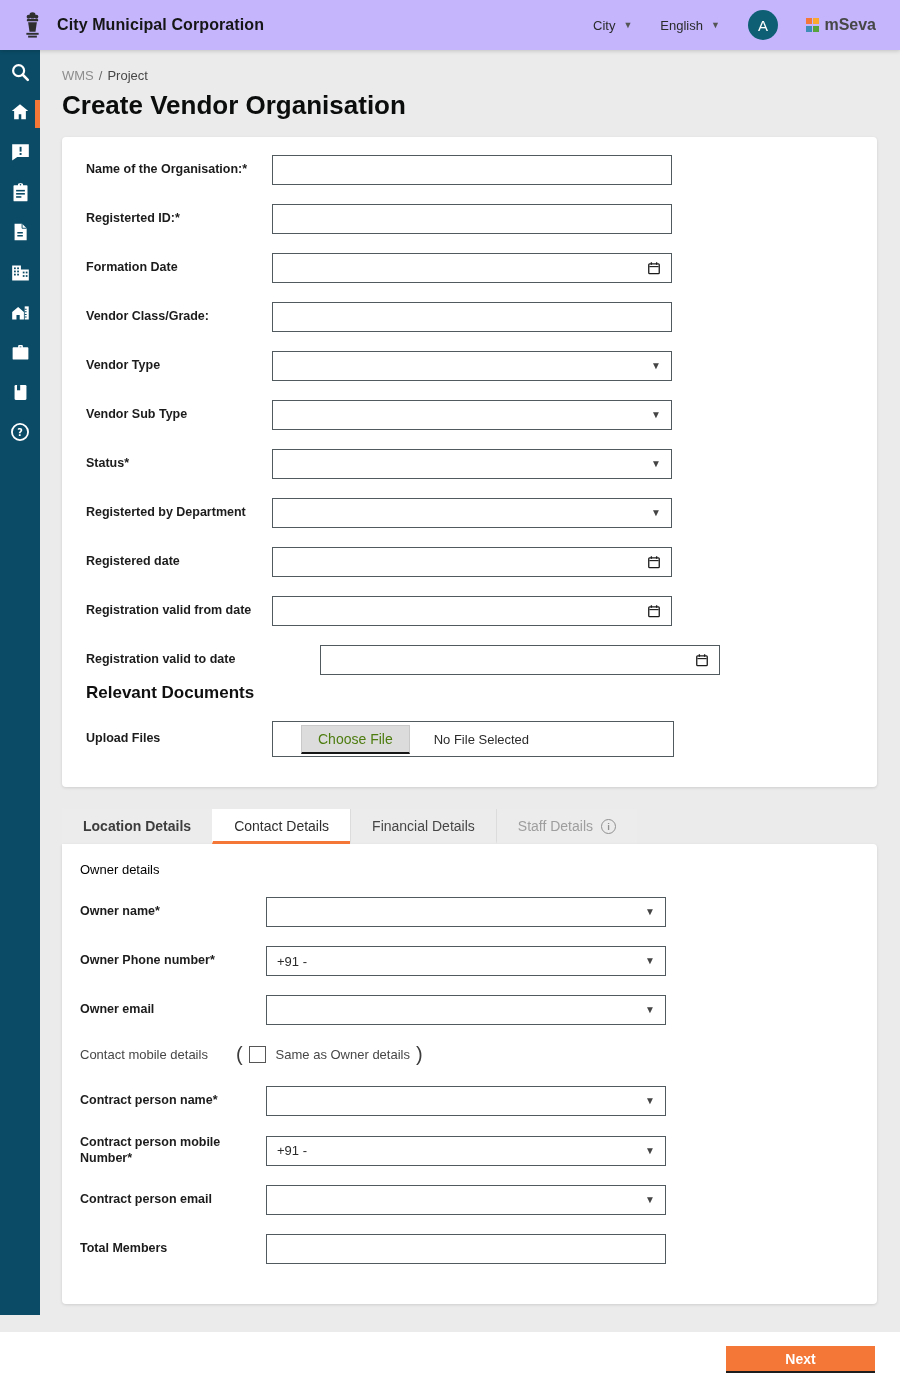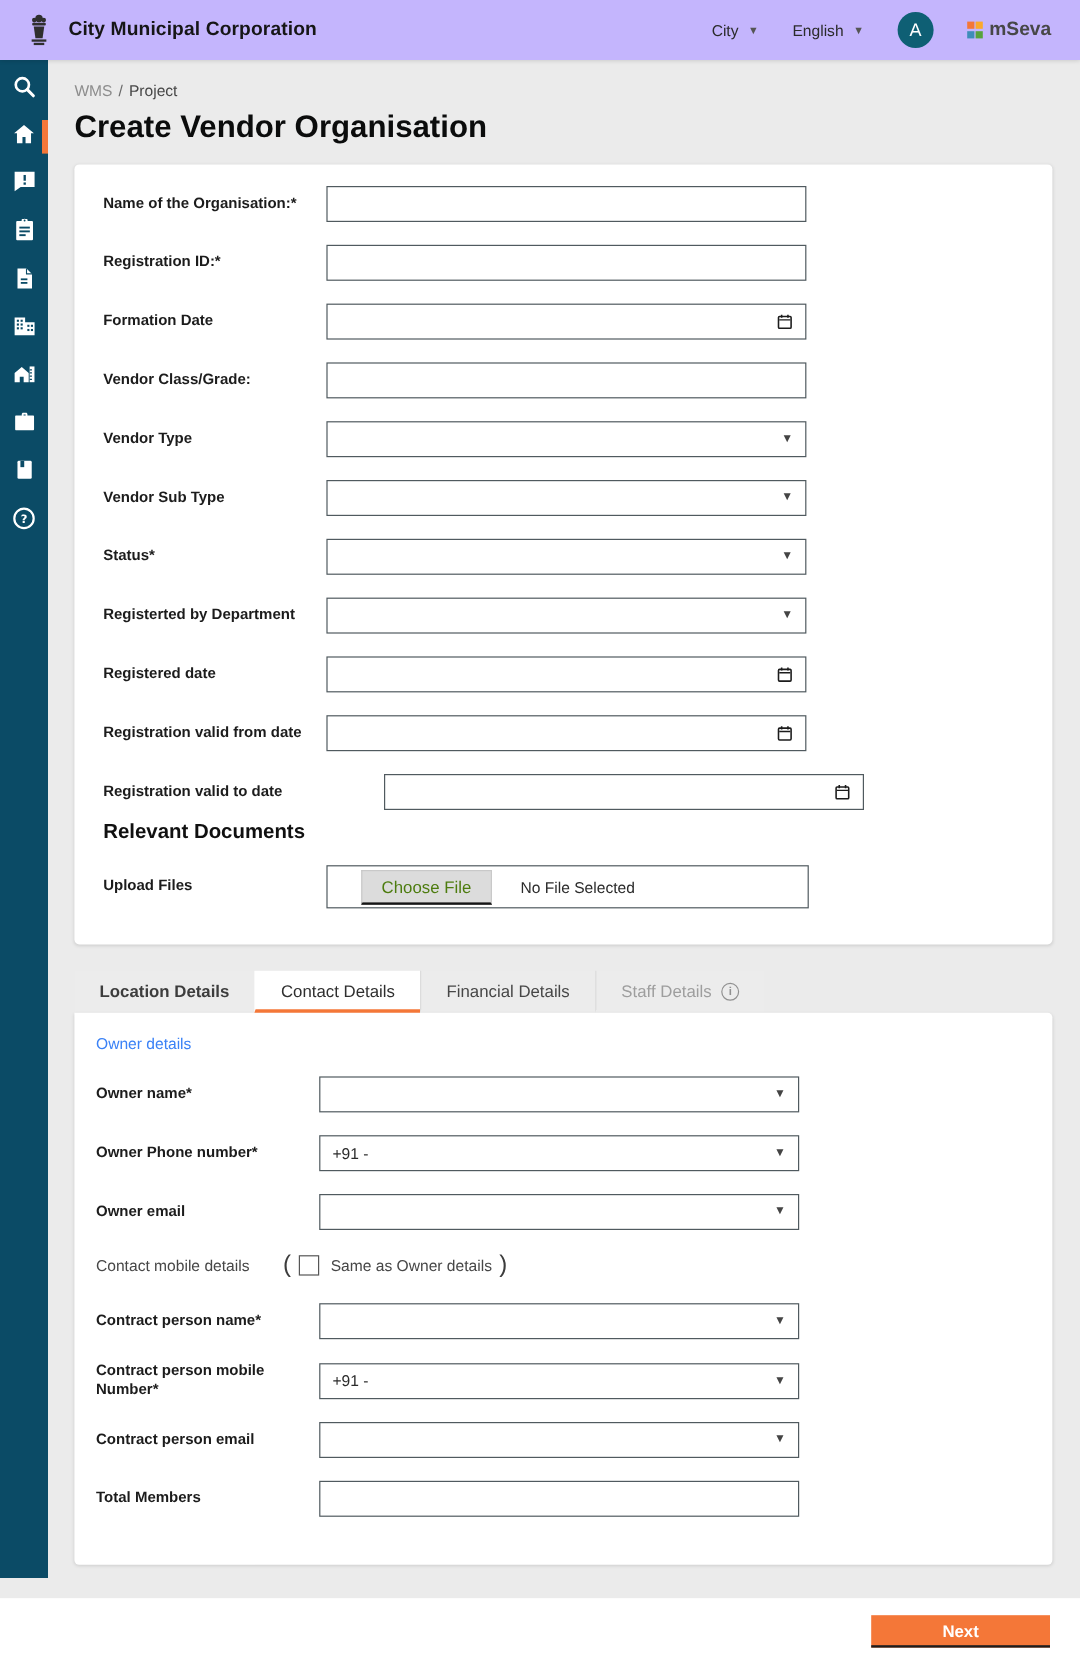--- a/index.html
+++ b/index.html
@@ -93,21 +93,21 @@
   .info-i {
     width:15px; height:15px; border:1.4px solid #909090; border-radius:50%;
     display:inline-flex; align-items:center; justify-content:center;
     font-size:9.5px; color:#909090; font-weight:700;
   }
 
   .card2 {
     background:#fff; border-radius:0 4px 4px 4px;
     box-shadow:0 1px 3px rgba(0,0,0,.12); padding:16px 24px 40px 18px;
   }
-  .section-label { font-size:13px; color:#3b82f6; margin:2px 0 20px 0; }
+  .section-label { font-size:13px; color:#000000; margin:2px 0 20px 0; }
   .cp-row { display:flex; align-items:center; margin:2px 0 22px 0; }
   .cp-label { font-size:13px; color:#474747; }
   .paren { font-size:20px; color:#3c3c3c; line-height:1; }
   .paren.open { margin:0 6px 0 28px; }
   .paren.close { margin:0 0 0 6px; }
   .checkbox { width:17px; height:17px; border:1px solid #565656; background:#fff; margin-right:10px; cursor:pointer; }
 
   
   .footer { height:55px; background:#fff; display:flex; }
   .next-btn {
@@ -245,21 +245,21 @@
     </div>
     <div class="page-title">Create Vendor Organisation</div>
 
     <div class="card1">
 
       <div class="frow">
         <label class="flabel">Name of the Organisation:*</label>
         <input class="finput" type="text" style="">
       </div>
       <div class="frow">
-        <label class="flabel">Registration ID:*</label>
+        <label class="flabel">Registerted ID:*</label>
         <input class="finput" type="text" style="">
       </div>
       <div class="frow">
         <label class="flabel">Formation Date</label>
         <div class="box">
           <span class="selval"></span>
           <span class="dateicon">
               <svg viewBox="0 0 16 16" width="14" height="14">
                 <rect x="2" y="3.2" width="12" height="11.2" rx="1" fill="none" stroke="#1c1c1c" stroke-width="1.5"></rect>
                 <path d="M5 1.4v3M11 1.4v3" stroke="#1c1c1c" stroke-width="1.5"></path>

